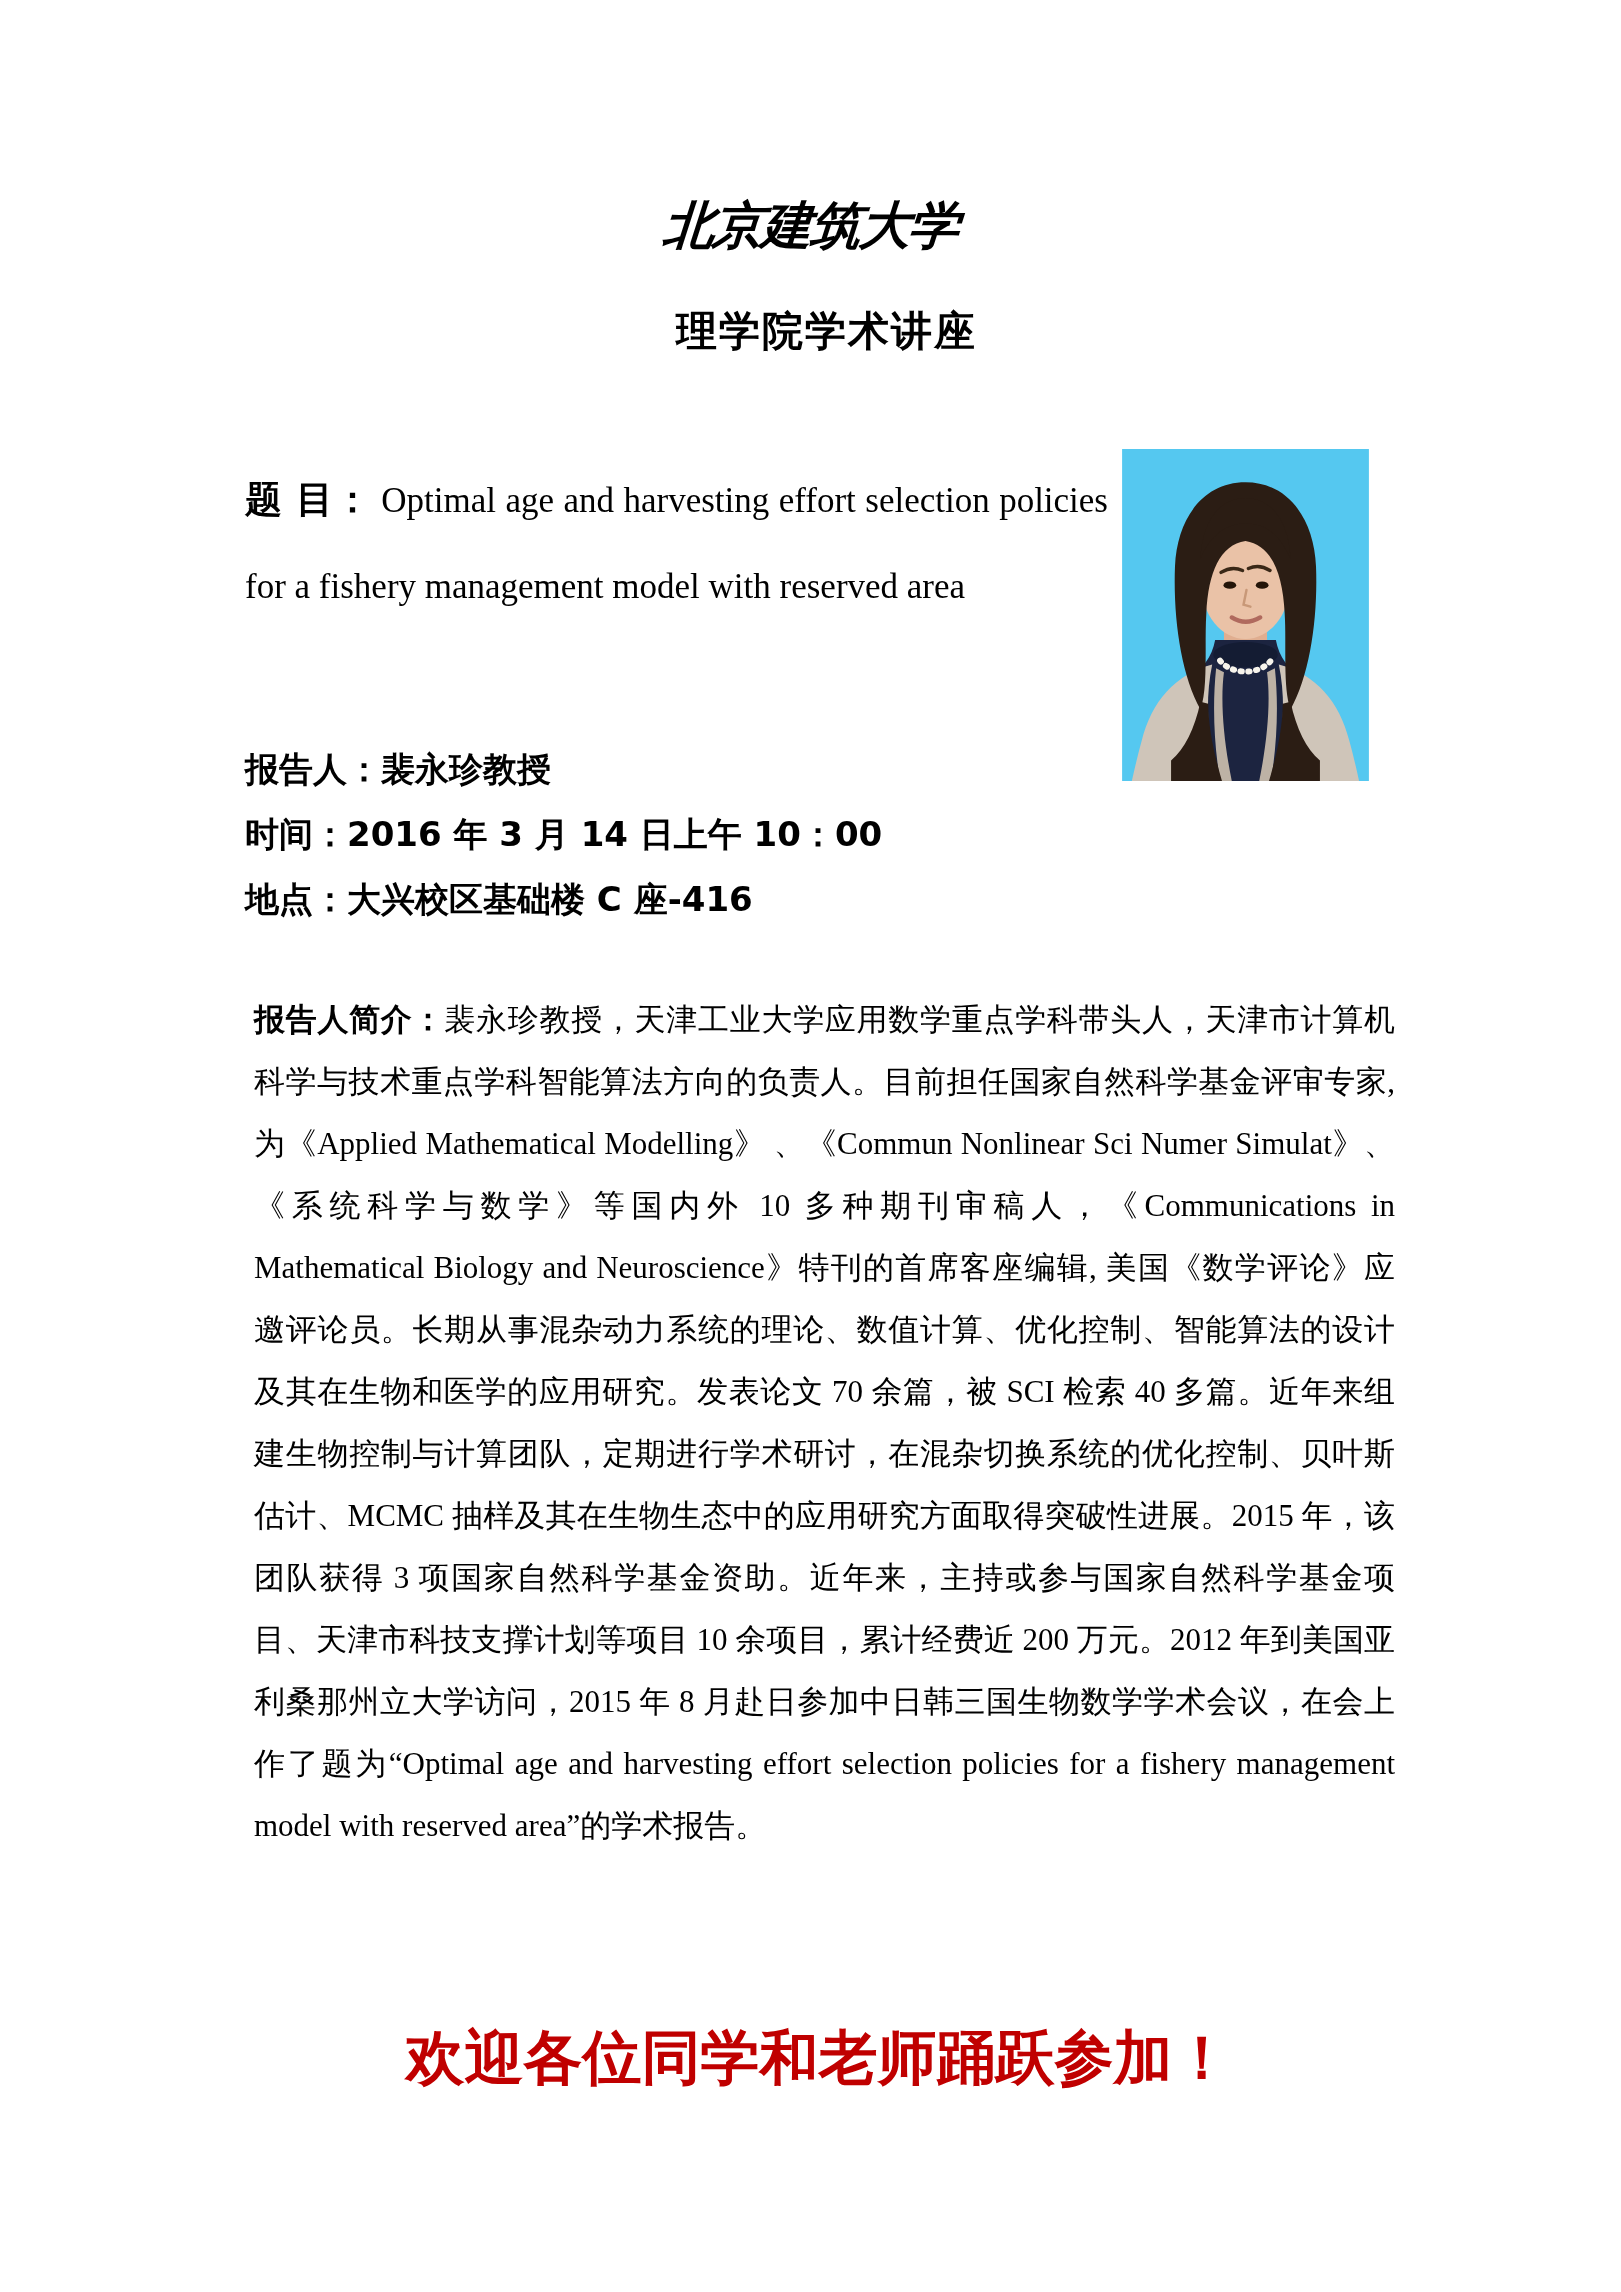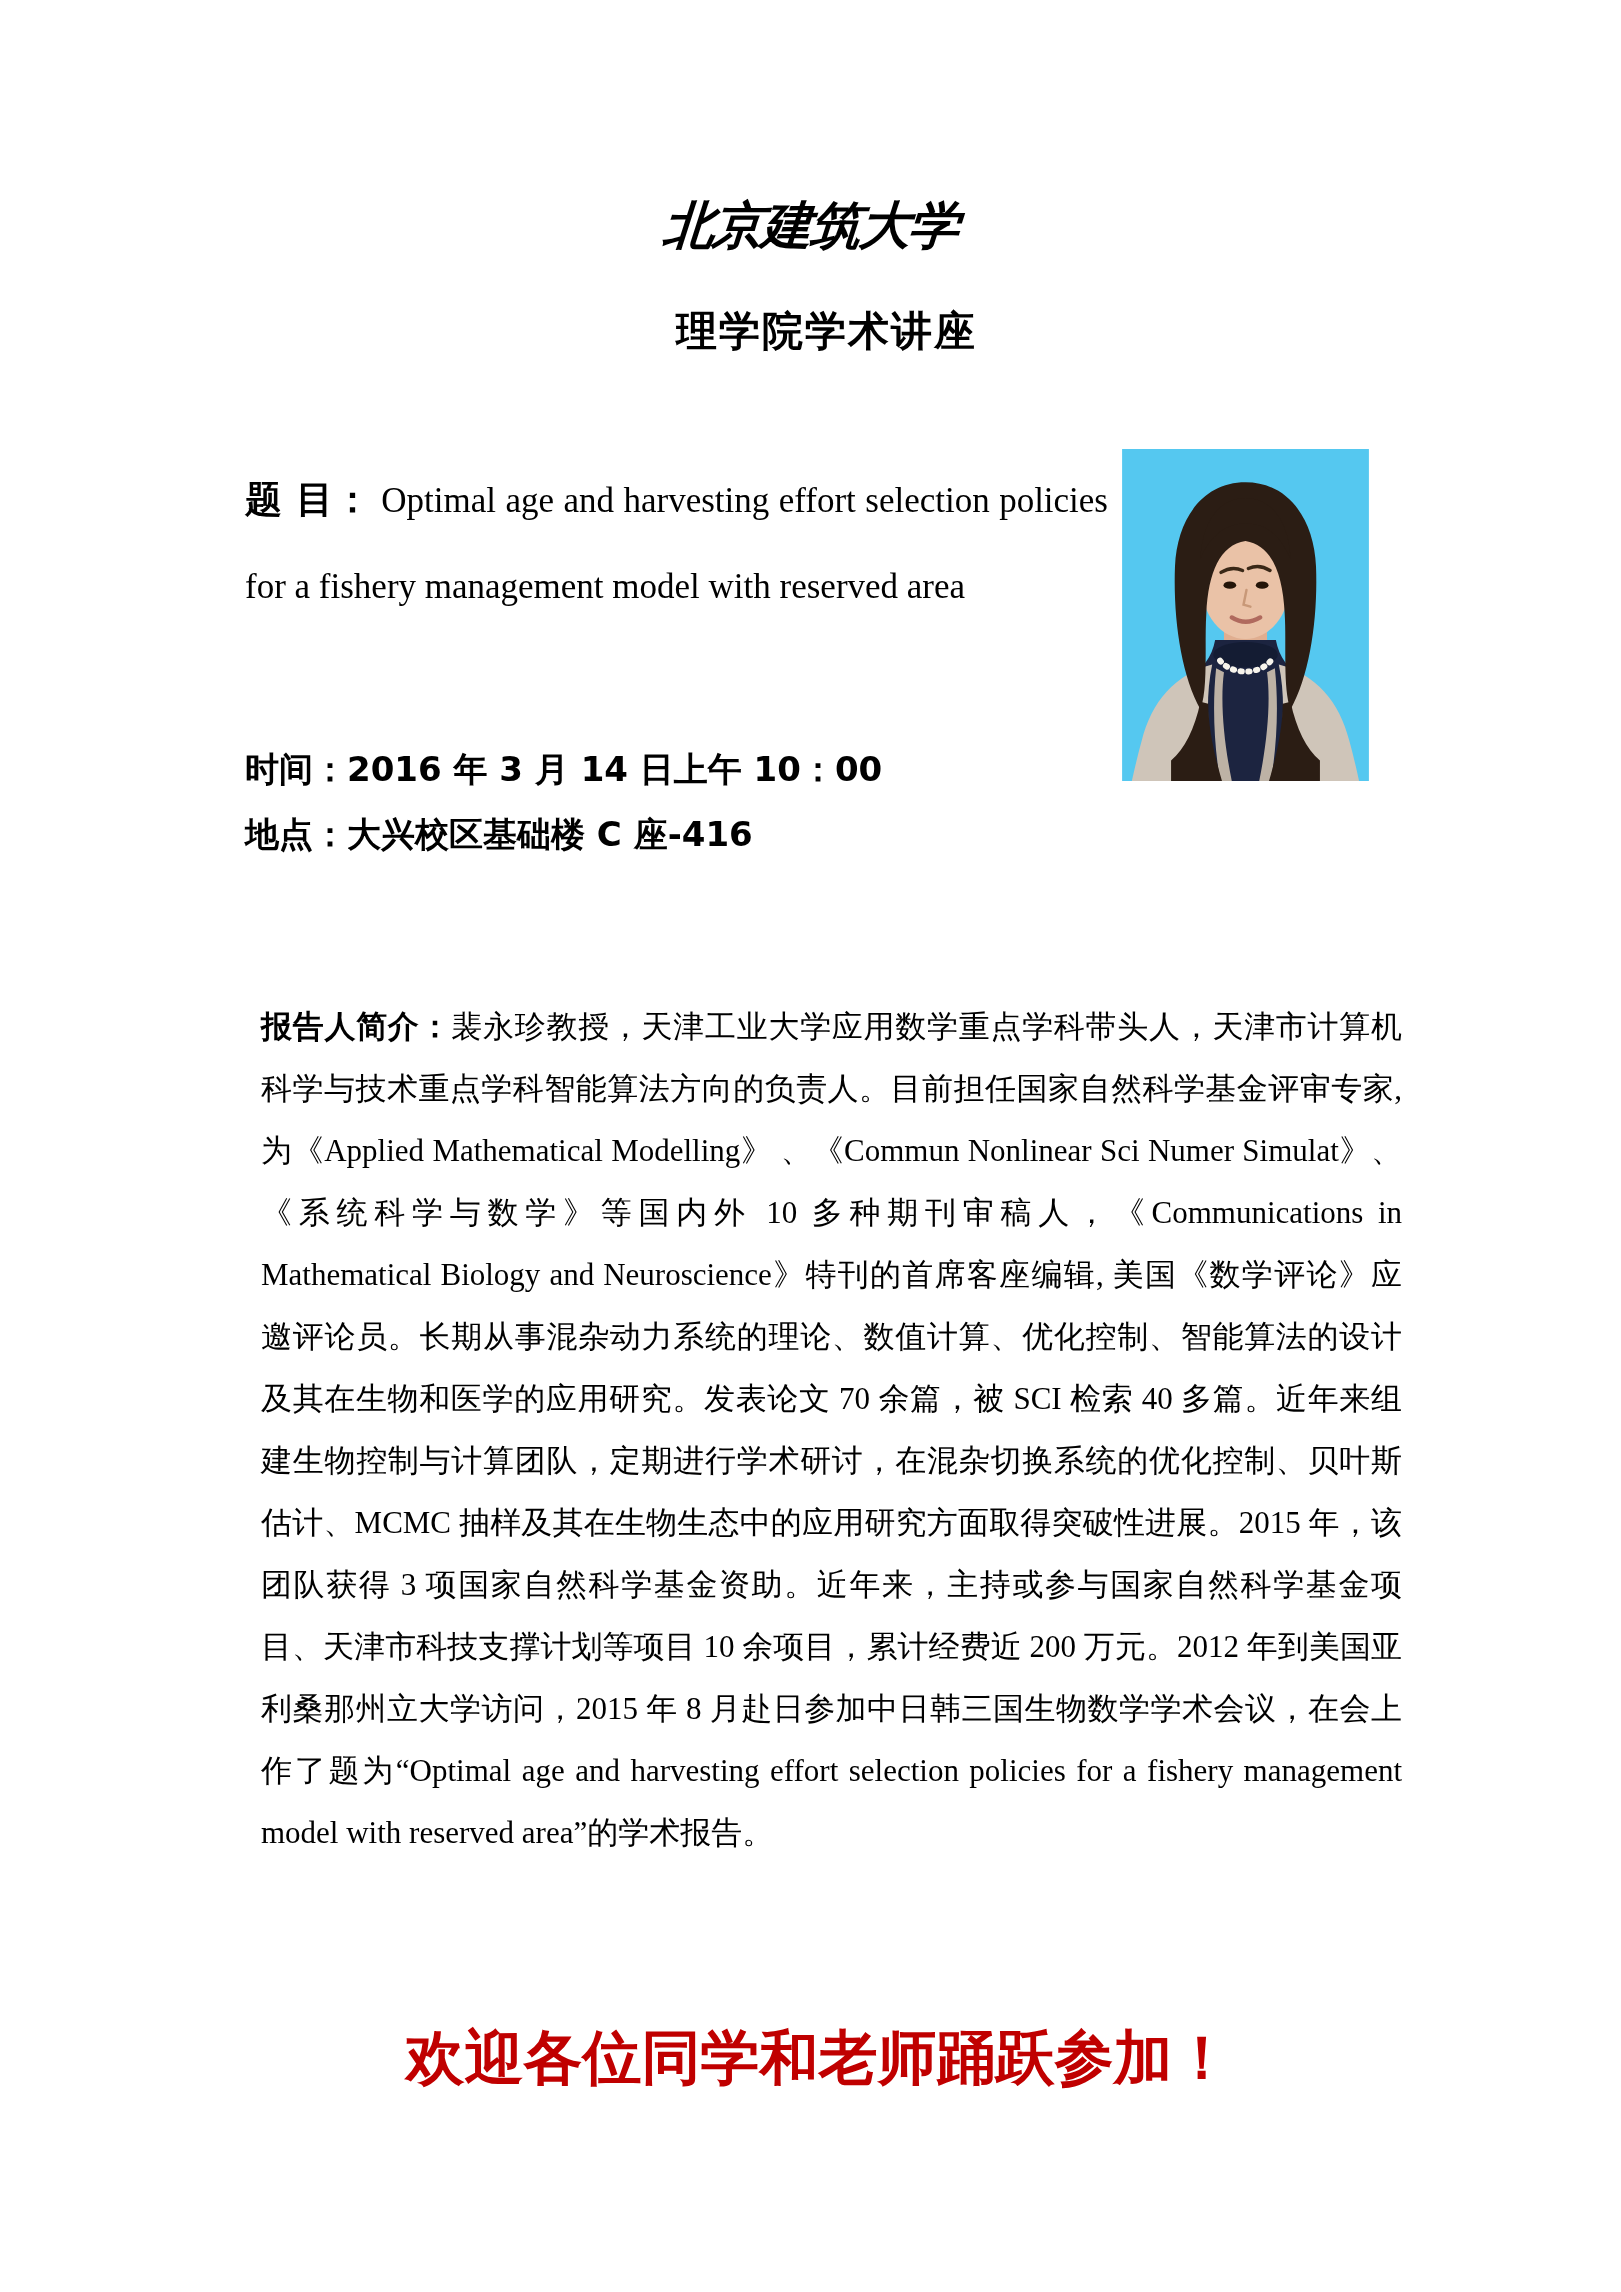--- a/index.html
+++ b/index.html
@@ -59,21 +59,21 @@
     left: 245px; top: 737px;
     font-family: "DejaVu Sans", "Liberation Sans", sans-serif;
     font-size: 34px;
     font-weight: bold;
     line-height: 65px;
   }
   .bio {
     position: absolute;
     left: 245px; top: 979px;
     width: 1141px;
-    margin: 16px;
+    margin: 9px;
     font-size: 31px;
     line-height: 62px;
     text-align: justify;
     font-family: "Liberation Serif", "DejaVu Serif", serif;
   }
   .bio-label {
     font-family: "DejaVu Sans", "Liberation Sans", sans-serif;
     font-weight: bold;
   }
   .slogan {
@@ -124,20 +124,21 @@
       <path d="M101 126 q11 -7 22 -2" stroke="#3a2817" stroke-width="3.5" fill="none" stroke-linecap="round"></path>
       <path d="M151 124 q-11 -7 -22 -2" stroke="#3a2817" stroke-width="3.5" fill="none" stroke-linecap="round"></path>
       <ellipse cx="110" cy="139" rx="6.5" ry="3.8" fill="#241509"></ellipse>
       <ellipse cx="143" cy="139" rx="6.5" ry="3.8" fill="#241509"></ellipse>
       <path d="M127 144 L124 159 L131 161" stroke="#c89878" stroke-width="2.5" fill="none" stroke-linecap="round"></path>
       <path d="M112 172 Q126 181 141 172" stroke="#b06a5e" stroke-width="4.5" fill="none" stroke-linecap="round"></path>
     </svg>
   </div>
 
   <div class="info-block">
+    <div class="info-row"><span>报告人：</span><span>裴永珍教授</span></div>
     <div class="info-row"><span>时间：</span><span>2016 年 3 月 14 日上午 10：00</span></div>
     <div class="info-row"><span>地点：</span><span>大兴校区基础楼 C 座-416</span></div>
   </div>
 
   <p class="bio"><span class="bio-label">报告人简介：</span><span>裴永珍教授，天津工业大学应用数学重点学科带头人，天津市计算机科学与技术重点学科智能算法方向的负责人。目前担任国家自然科学基金评审专家, 为《Applied Mathematical Modelling》 、《Commun Nonlinear Sci Numer Simulat》、《系统科学与数学》等国内外 10 多种期刊审稿人，《Communications in Mathematical Biology and Neuroscience》特刊的首席客座编辑, 美国《数学评论》应邀评论员。长期从事混杂动力系统的理论、数值计算、优化控制、智能算法的设计及其在生物和医学的应用研究。发表论文 70 余篇，被 SCI 检索 40 多篇。近年来组建生物控制与计算团队，定期进行学术研讨，在混杂切换系统的优化控制、贝叶斯估计、MCMC 抽样及其在生物生态中的应用研究方面取得突破性进展。2015 年，该团队获得 3 项国家自然科学基金资助。近年来，主持或参与国家自然科学基金项目、天津市科技支撑计划等项目 10 余项目，累计经费近 200 万元。2012 年到美国亚利桑那州立大学访问，2015 年 8 月赴日参加中日韩三国生物数学学术会议，在会上作了题为“Optimal age and harvesting effort selection policies for a fishery management model with reserved area”的学术报告。</span></p>
 
   <p class="slogan">欢迎各位同学和老师踊跃参加！</p>
 
 </div>
 

